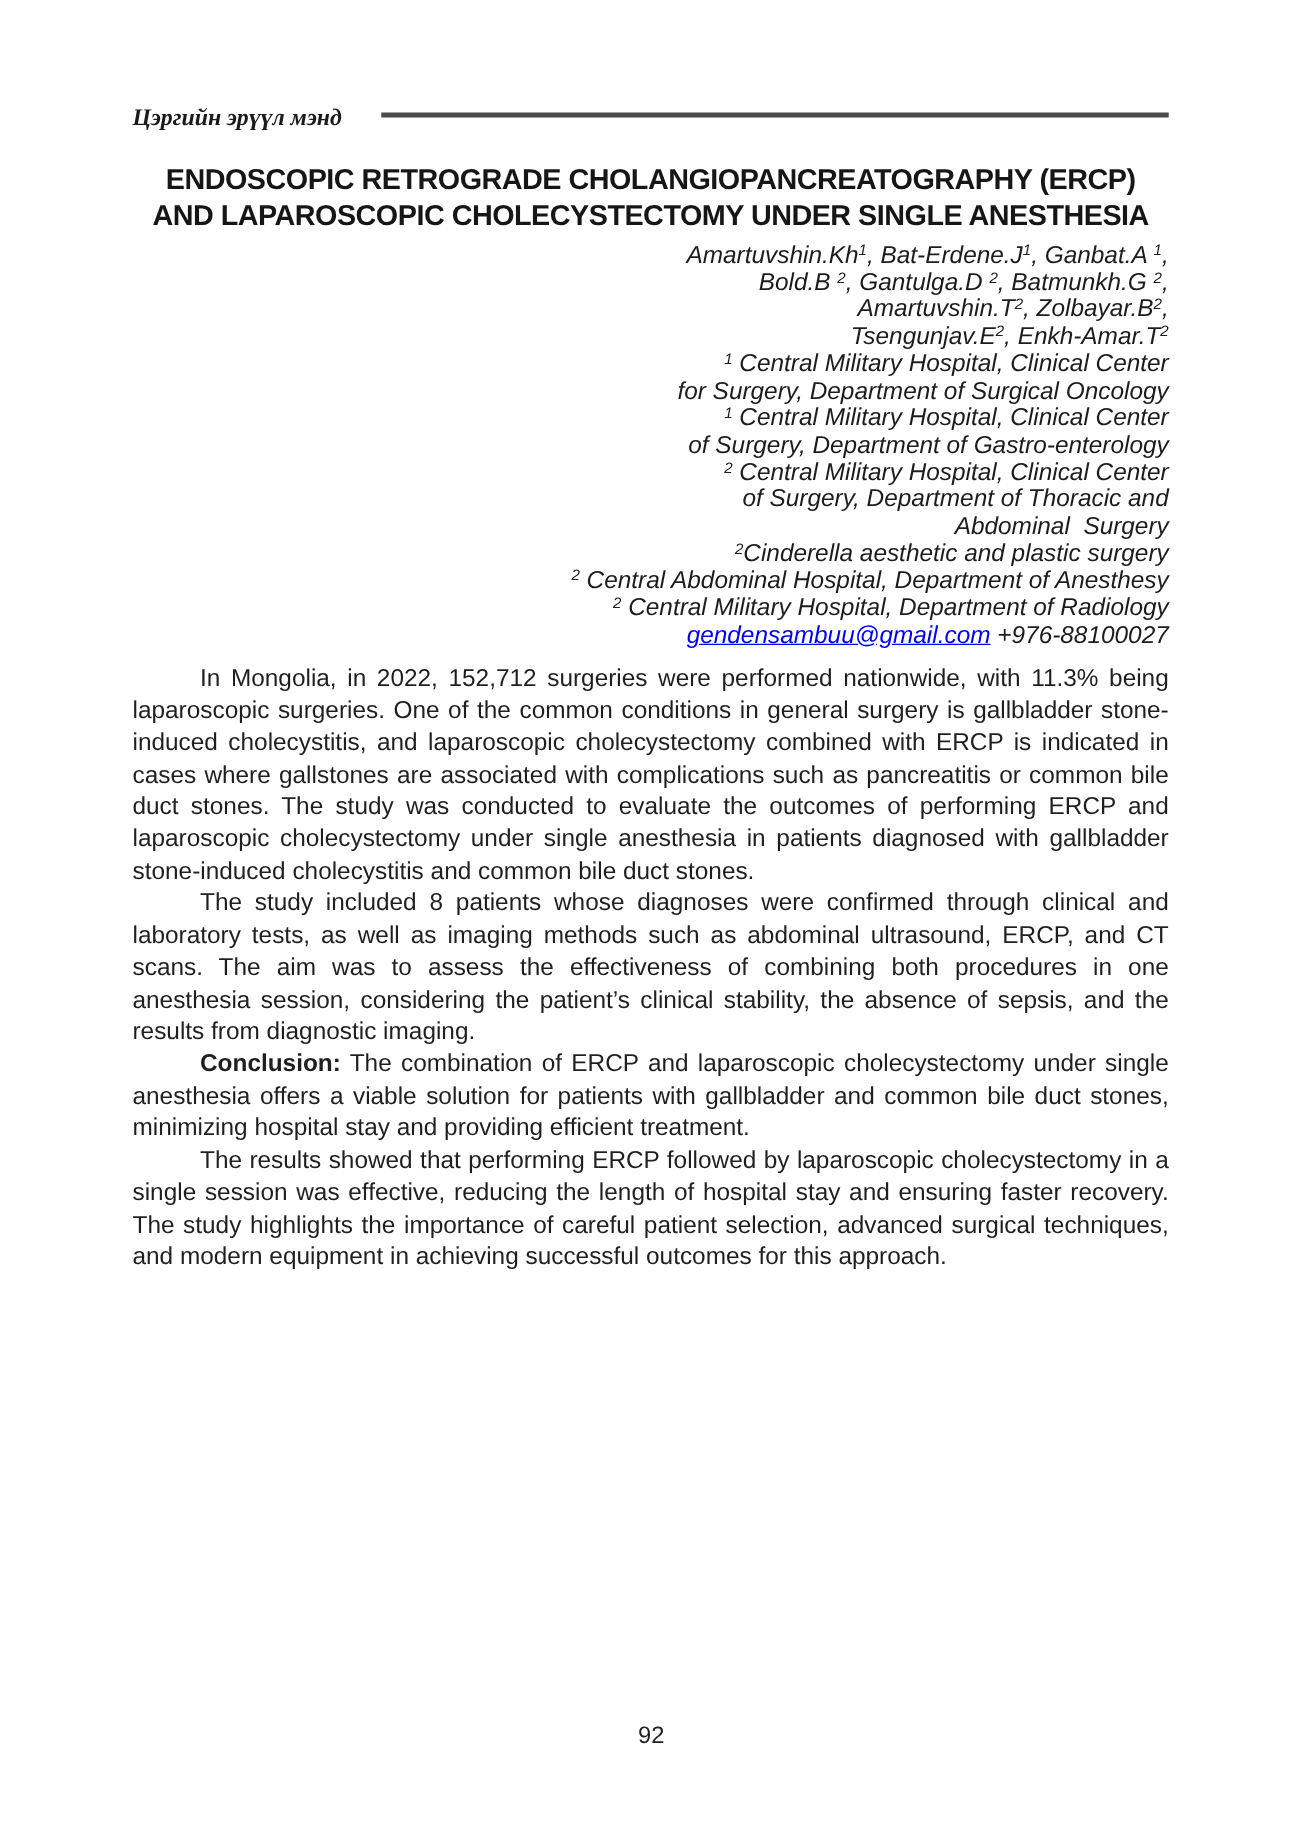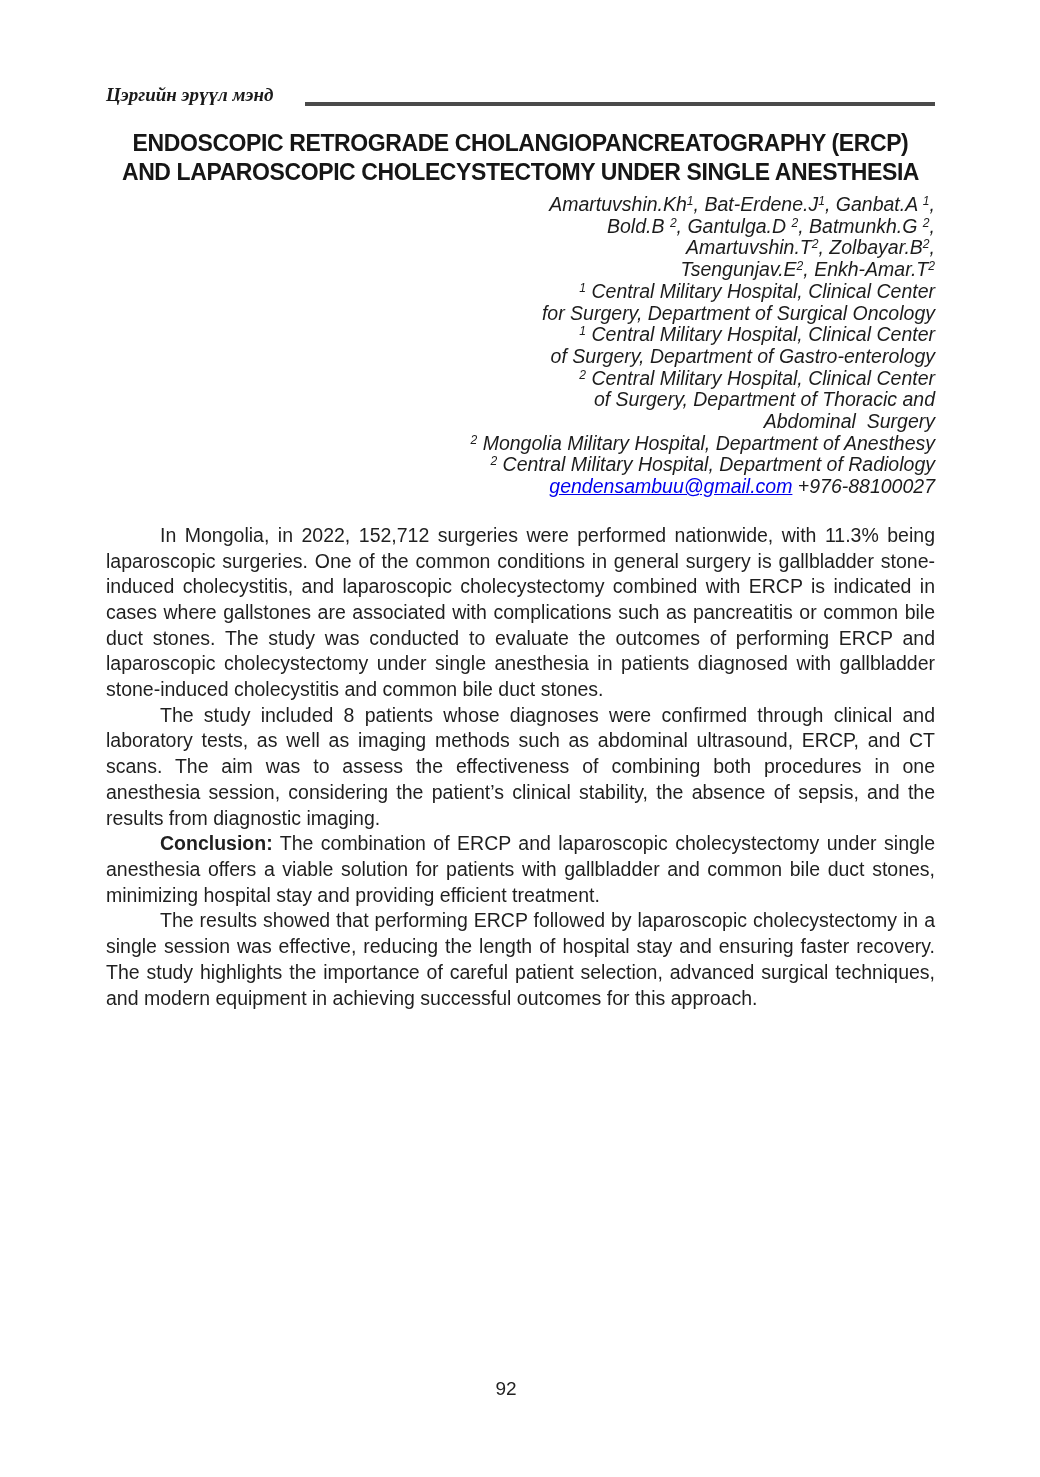--- a/index.html
+++ b/index.html
@@ -10,21 +10,21 @@
     box-sizing: border-box;
     padding: 84px 105px 0 106px;
     background: #ffffff;
     font-family: "Liberation Sans", sans-serif;
     color: #1f1f1f;
     overflow: hidden;
   }
   
   .journal-header {
     display: flex;
-    align-items: flex-end;
+    align-items: flex-start;
     gap: 32px;
     height: 22px;
   }
   .journal-title {
     font-family: "Liberation Serif", serif;
     font-style: italic;
     font-weight: bold;
     font-size: 19px;
     color: #1a1a1a;
     white-space: nowrap;
@@ -63,34 +63,34 @@
     position: relative;
     top: -0.5em;
     line-height: 0;
   }
   .und { text-decoration: underline; }
   .sup.und { text-underline-offset: 0.6em; }
   .b { font-weight: bold; }
   a.link { color: #0000ee; text-decoration: underline; cursor: pointer; }
   
   .abstract {
-    margin-top: 25px;
+    margin-top: 11px;
     font-size: 19.5px;
     line-height: 25.7px;
     color: #1f1f1f;
   }
   .para {
     text-align: justify;
     text-indent: 54px;
   }
   
   .page-number {
     position: absolute;
     top: 1378px;
-    left: 91px;
+    left: 106px;
     width: 830px;
     text-align: center;
     font-size: 19px;
     color: #222222;
   }
 </style>
 </head>
 <body>
 
 <div class="page">
@@ -113,21 +113,22 @@
         <div class="author-line"><span>Tsengunjav.E</span><span class="sup">2</span><span>, Enkh-Amar.T</span><span class="sup">2</span></div>
       </div>
     <div>
         <div class="affil-line"><span class="sup">1</span><span> Central Military Hospital, Clinical Center</span></div>
         <div class="affil-line"><span>for Surgery, Department of Surgical Oncology</span></div>
         <div class="affil-line"><span class="sup">1</span><span> Central Military Hospital, Clinical Center</span></div>
         <div class="affil-line"><span>of Surgery, Department of Gastro-enterology</span></div>
         <div class="affil-line"><span class="sup">2</span><span> Central Military Hospital, Clinical Center</span></div>
         <div class="affil-line"><span>of Surgery, Department of Thoracic and</span></div>
         <div class="affil-line"><span>Abdominal&nbsp; Surgery</span></div>
-        <div class="affil-line"><span class="sup">2</span><span> Mongolia Military Hospital, Department of Anesthesy</span></div>
+        <div class="affil-line"><span class="sup">2</span><span>Cinderella aesthetic and plastic surgery</span></div>
+        <div class="affil-line"><span class="sup">2</span><span> Central Abdominal Hospital, Department of Anesthesy</span></div>
         <div class="affil-line"><span class="sup">2</span><span> Central Military Hospital, Department of Radiology</span></div>
       </div>
     <div>
         <div class="contact-row"><a href="#" class="link">gendensambuu@gmail.com</a><span> +976-88100027</span></div>
       </div>
   </div>
 
   <main class="abstract">
       <div class="para"><span>In Mongolia, in 2022, 152,712 surgeries were performed nationwide, with 11.3% being laparoscopic surgeries. One of the common conditions in general surgery is gallbladder stone-induced cholecystitis, and laparoscopic cholecystectomy combined with ERCP is indicated in cases where gallstones are associated with complications such as pancreatitis or common bile duct stones. The study was conducted to evaluate the outcomes of performing ERCP and laparoscopic cholecystectomy under single anesthesia in patients diagnosed with gallbladder stone-induced cholecystitis and common bile duct stones.</span></div>
       <div class="para"><span>The study included 8 patients whose diagnoses were confirmed through clinical and laboratory tests, as well as imaging methods such as abdominal ultrasound, ERCP, and CT scans. The aim was to assess the effectiveness of combining both procedures in one anesthesia session, considering the patient’s clinical stability, the absence of sepsis, and the results from diagnostic imaging.</span></div>

